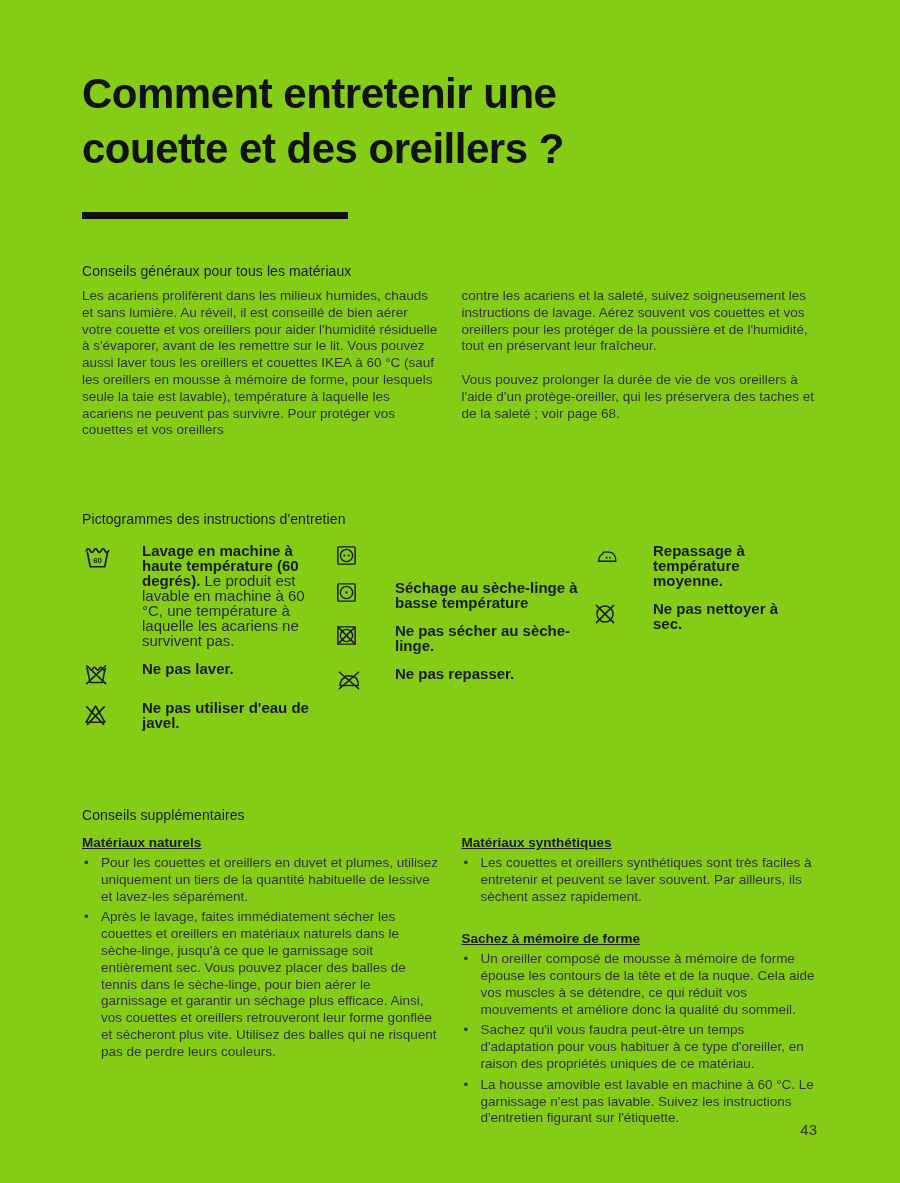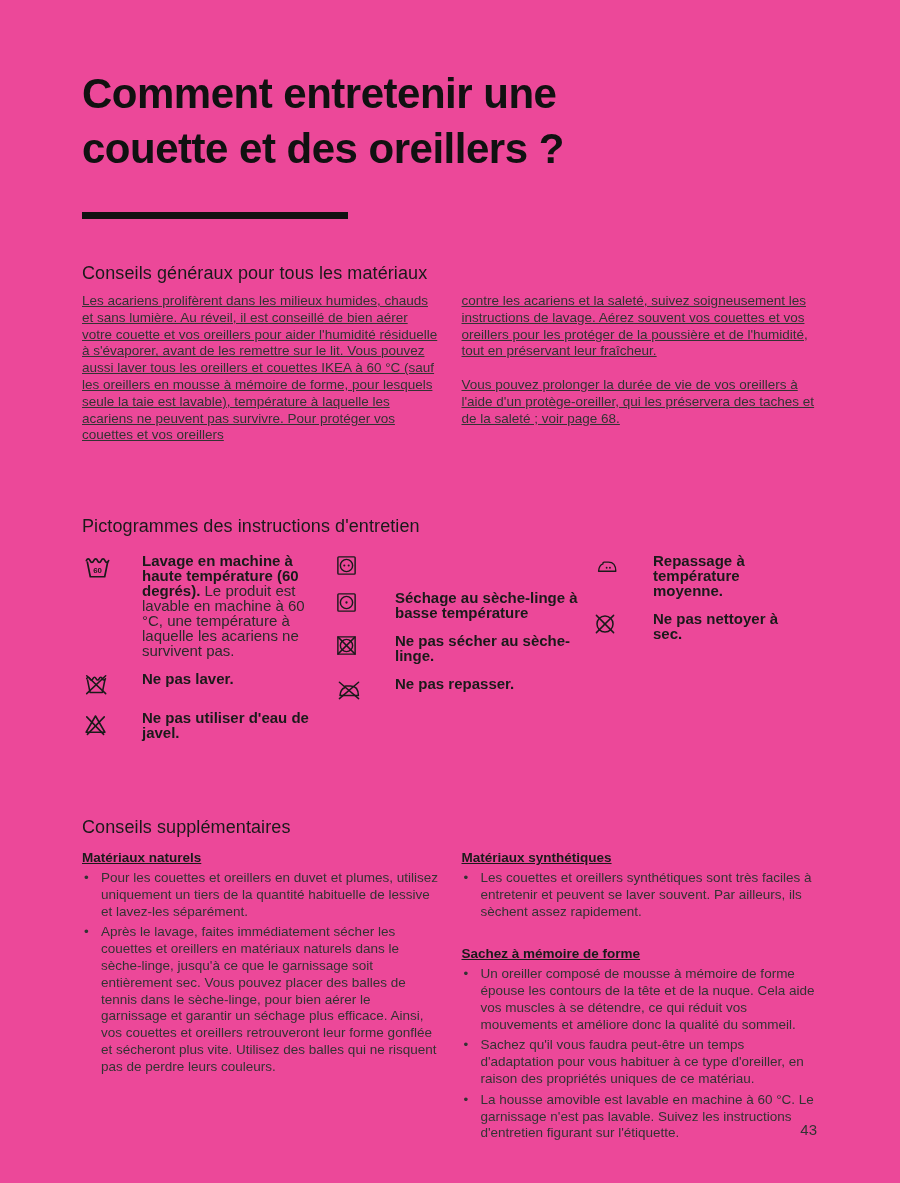--- a/index.html
+++ b/index.html
@@ -1,34 +1,34 @@
 <!DOCTYPE html>
 <html><head>
 <meta charset="utf-8">
 <style>
   * { margin:0; padding:0; box-sizing:border-box; }
   html,body { background:#e8e8e8; }
   .page {
-    width:900px; height:1183px; margin:0 auto; background:#ec4899;
+    width:900px; height:1183px; margin:0 auto; background:#84cc16;
     position:relative; overflow:hidden;
     font-family:"Liberation Sans","DejaVu Sans",sans-serif;
     color:#333;
   }
   .content { padding:66px 82px 0 82px; }
 
   h1.title { font-size:42px; line-height:1.31; font-weight:700; color:#111; letter-spacing:-0.5px; }
   h1.title span { display:block; }
 
   .rule { width:266px; height:7px; background:#111; margin-top:36px; }
 
-  h2.section-heading { font-size:18px; font-weight:400; color:#1a1a1a; letter-spacing:0.1px; }
+  h2.section-heading { font-size:14px; font-weight:400; color:#1a1a1a; letter-spacing:0.1px; }
 
   
   .section-general { margin-top:44px; }
-  .two-col { display:flex; gap:23px; margin-top:9px;text-decoration:underline; }
+  .two-col { display:flex; gap:23px; margin-top:9px; }
   .two-col .col { flex:1 1 0; font-size:13.5px; line-height:16.8px; color:#333; }
   .two-col .col p + p { margin-top:17px; }
 
   
   .section-picto { margin-top:72px; }
   .picto-grid { display:flex; margin-top:16px; }
   .picto-col1 { width:253px; flex:none; }
   .picto-col2 { width:258px; flex:none; }
   .picto-col3 { flex:1; }
   .picto-row { display:flex; margin-bottom:13px; }

